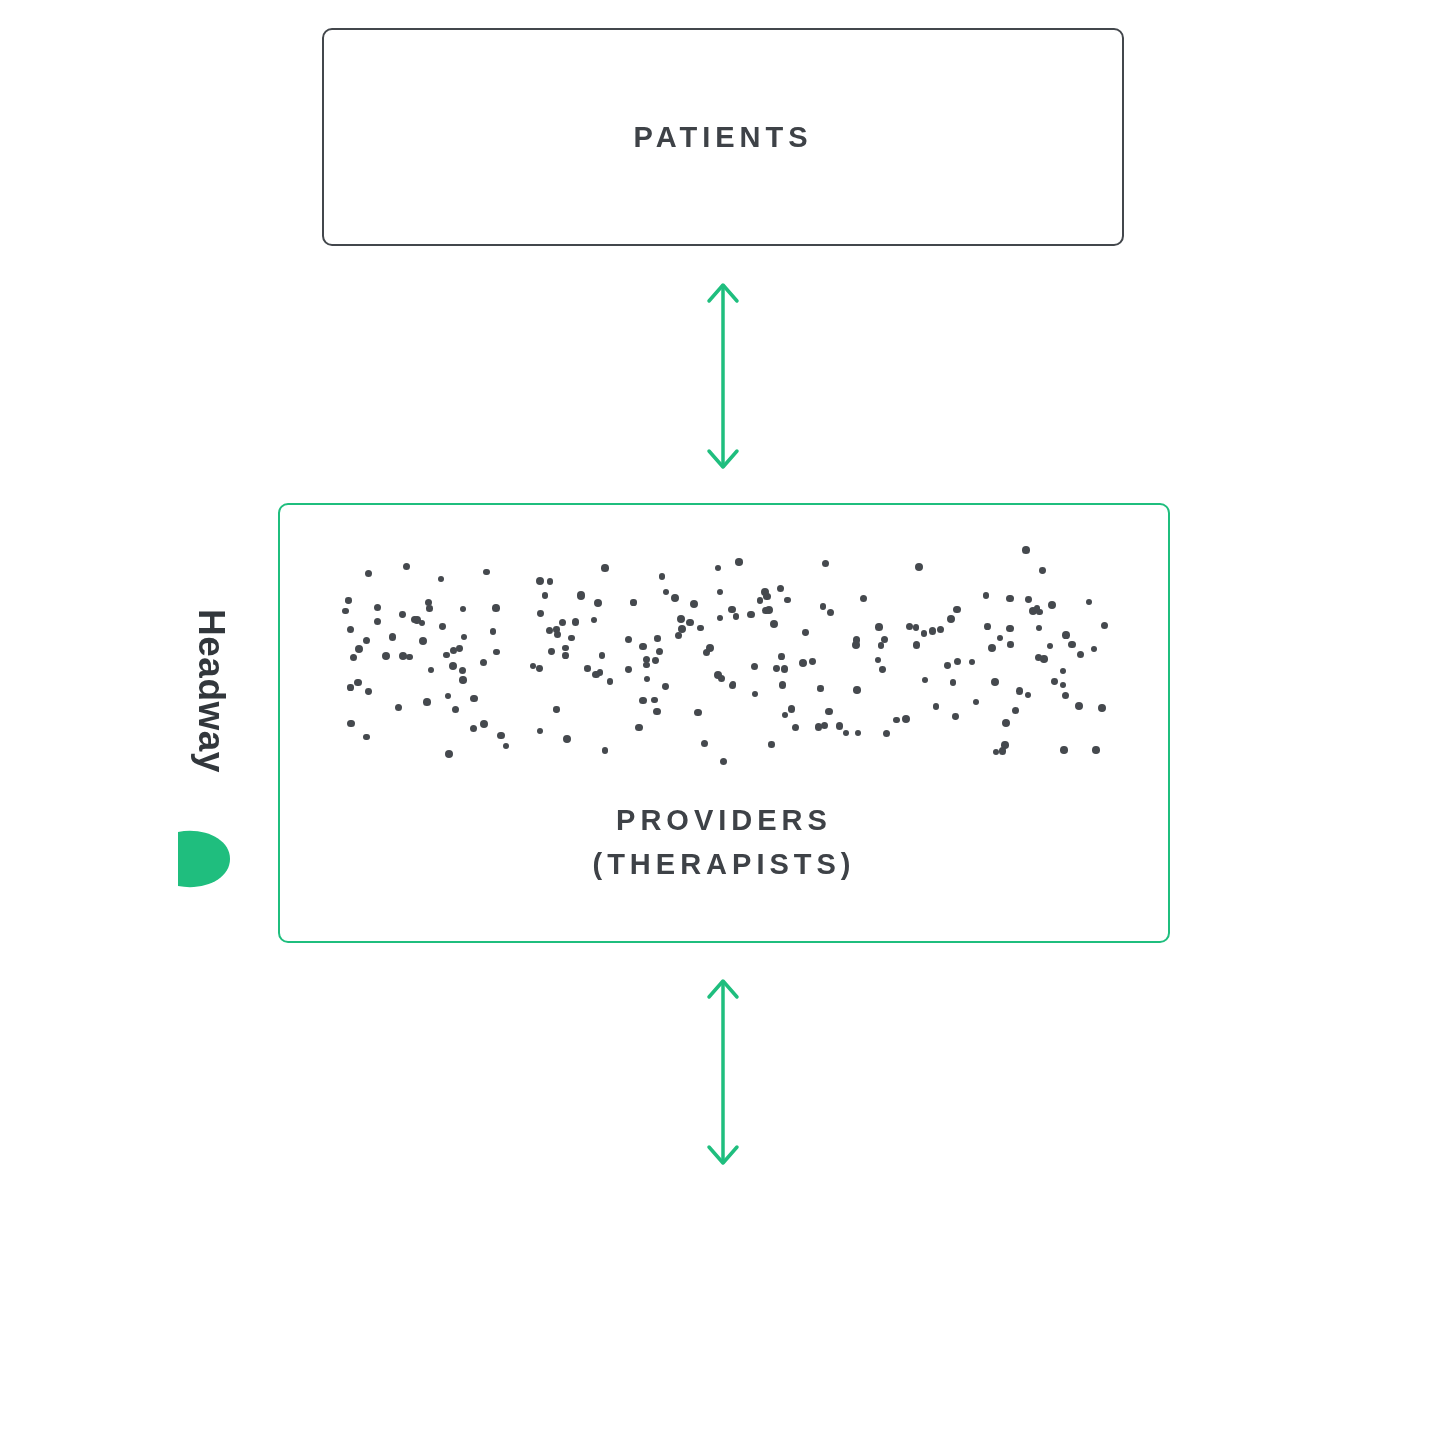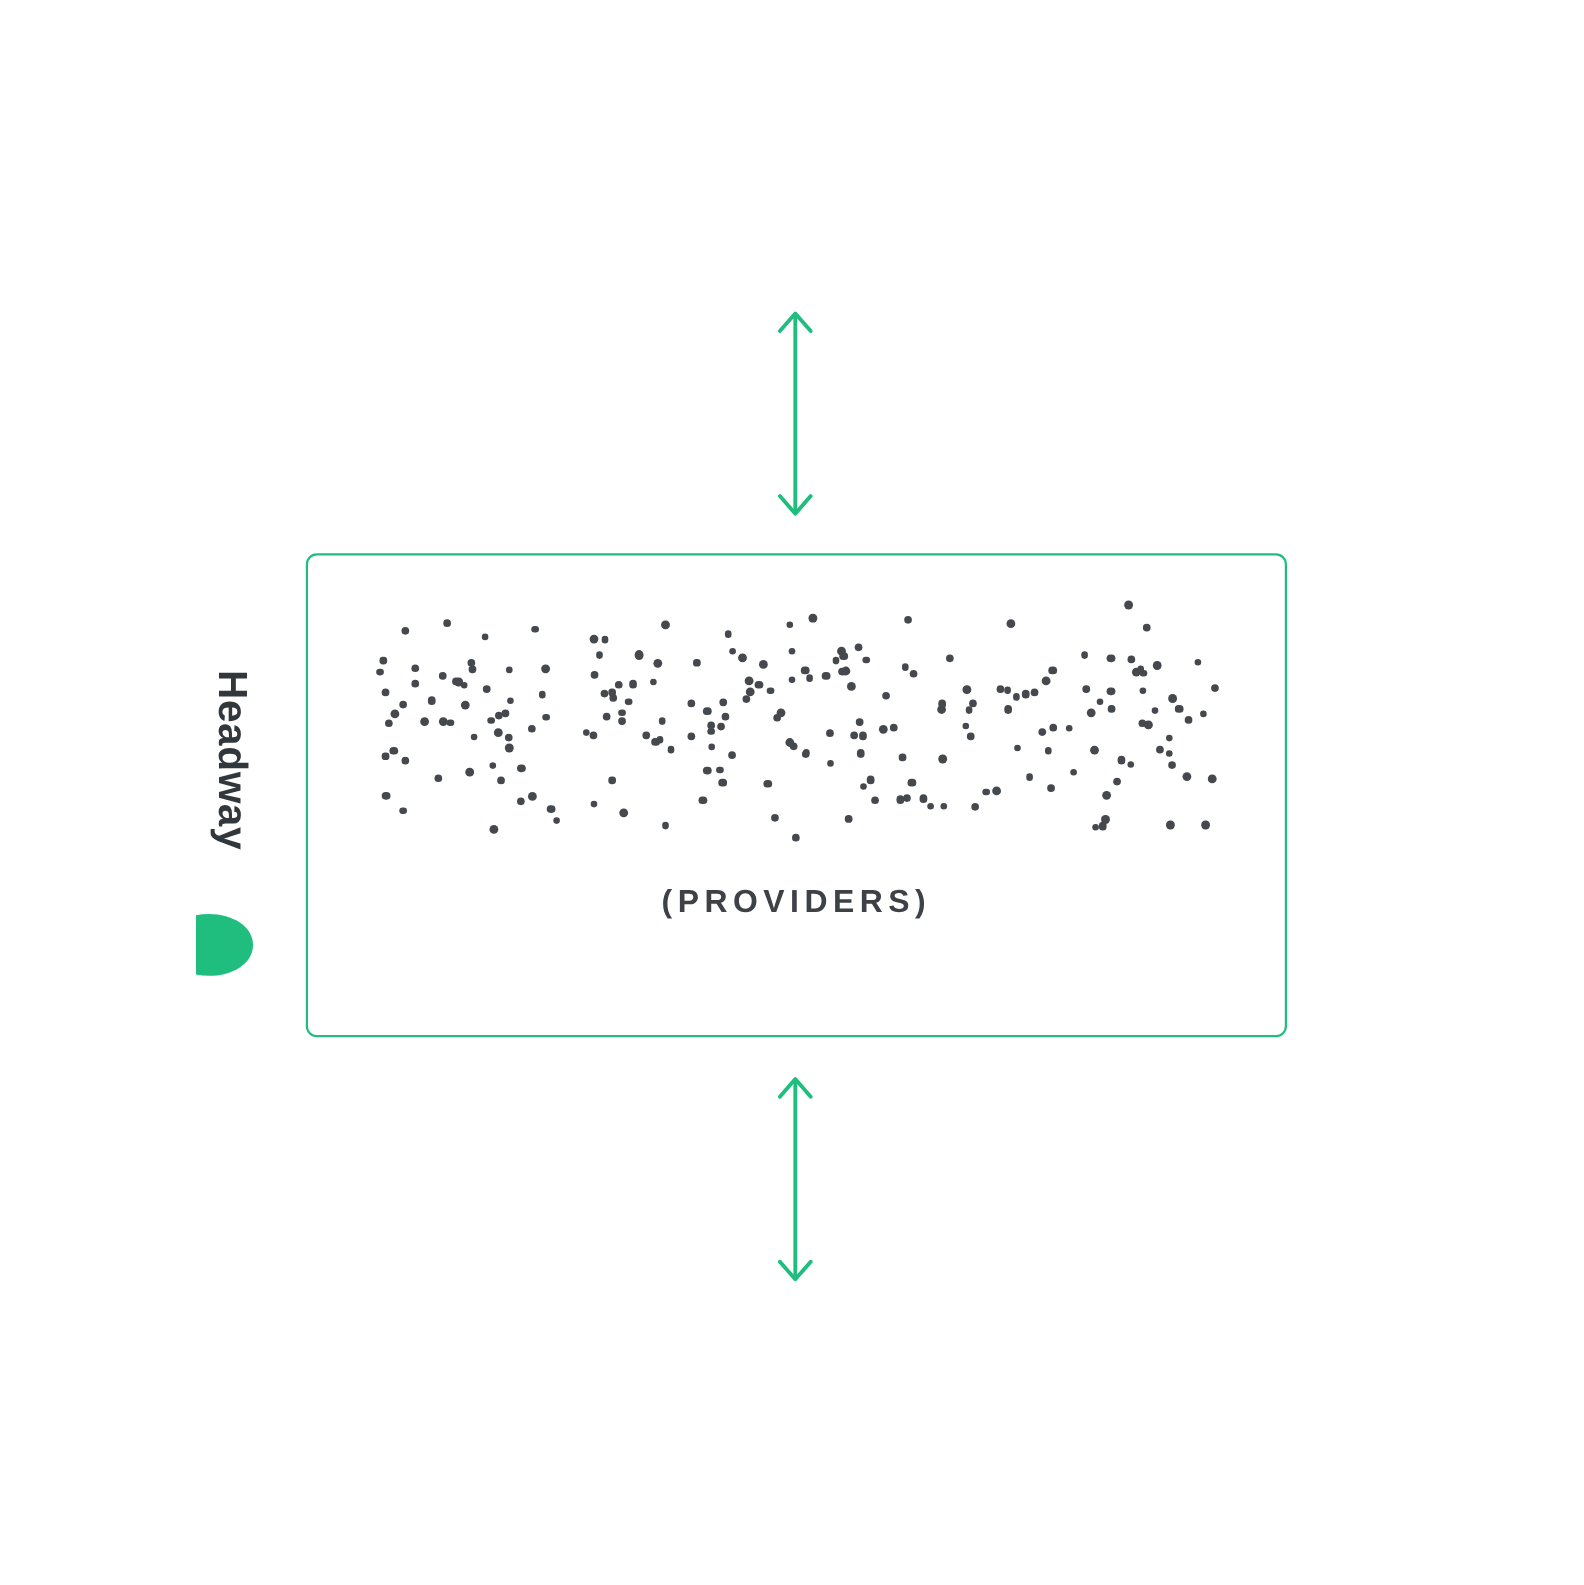--- a/index.html
+++ b/index.html
@@ -85,20 +85,23 @@
     height: 60px;
     color: var(--green);
   }
   .logo-mark svg { display: block; width: 100%; height: 100%; }
 </style>
 </head>
 <body>
 
 <div class="canvas">
 
+  <div class="box" style="left:322px; top:28px; width:798px; height:214px;">
+    <span class="box-label">PATIENTS</span>
+  </div>
 
   <div class="arrow" style="left:701px; top:280px;">
     <svg viewBox="0 0 44 192" fill="none" stroke="currentColor" stroke-width="3.5" stroke-linecap="round" stroke-linejoin="round">
       <line x1="22" y1="6" x2="22" y2="186"></line>
       <polyline points="8,21 22,5 36,21"></polyline>
       <polyline points="8,171 22,187 36,171"></polyline>
     </svg>
   </div>
 
   <div class="box green-border providers-box" style="left:278px; top:503px; width:888px; height:436px;">
@@ -318,21 +321,22 @@
         <div class="dot" style="width: 6.76604px; height: 6.76604px; left: 610.444px; top: 172.443px;"></div>
         <div class="dot" style="width: 7.30797px; height: 7.30797px; left: 445.586px; top: 164.47px;"></div>
         <div class="dot" style="width: 7.69664px; height: 7.69664px; left: 438.694px; top: 124.309px;"></div>
         <div class="dot" style="width: 6.45773px; height: 6.45773px; left: 682.51px; top: 150.751px;"></div>
         <div class="dot" style="width: 8.16439px; height: 8.16439px; left: 659.599px; top: 177.842px;"></div>
         <div class="dot" style="width: 7.2355px; height: 7.2355px; left: 758.589px; top: 80.7893px;"></div>
         <div class="dot" style="width: 6.80713px; height: 6.80713px; left: 537.225px; top: 124.771px;"></div>
         <div class="dot" style="width: 7.67413px; height: 7.67413px; left: 533.389px; top: 82.3495px;"></div>
       </div>
     <div class="providers-label-block">
-      <span class="box-label">(PROVIDERS)</span>
+      <span class="box-label">PROVIDERS</span>
+      <span class="box-label">(THERAPISTS)</span>
     </div>
   </div>
 
   <div class="arrow" style="left:701px; top:976px;">
     <svg viewBox="0 0 44 192" fill="none" stroke="currentColor" stroke-width="3.5" stroke-linecap="round" stroke-linejoin="round">
       <line x1="22" y1="6" x2="22" y2="186"></line>
       <polyline points="8,21 22,5 36,21"></polyline>
       <polyline points="8,171 22,187 36,171"></polyline>
     </svg>
   </div>

